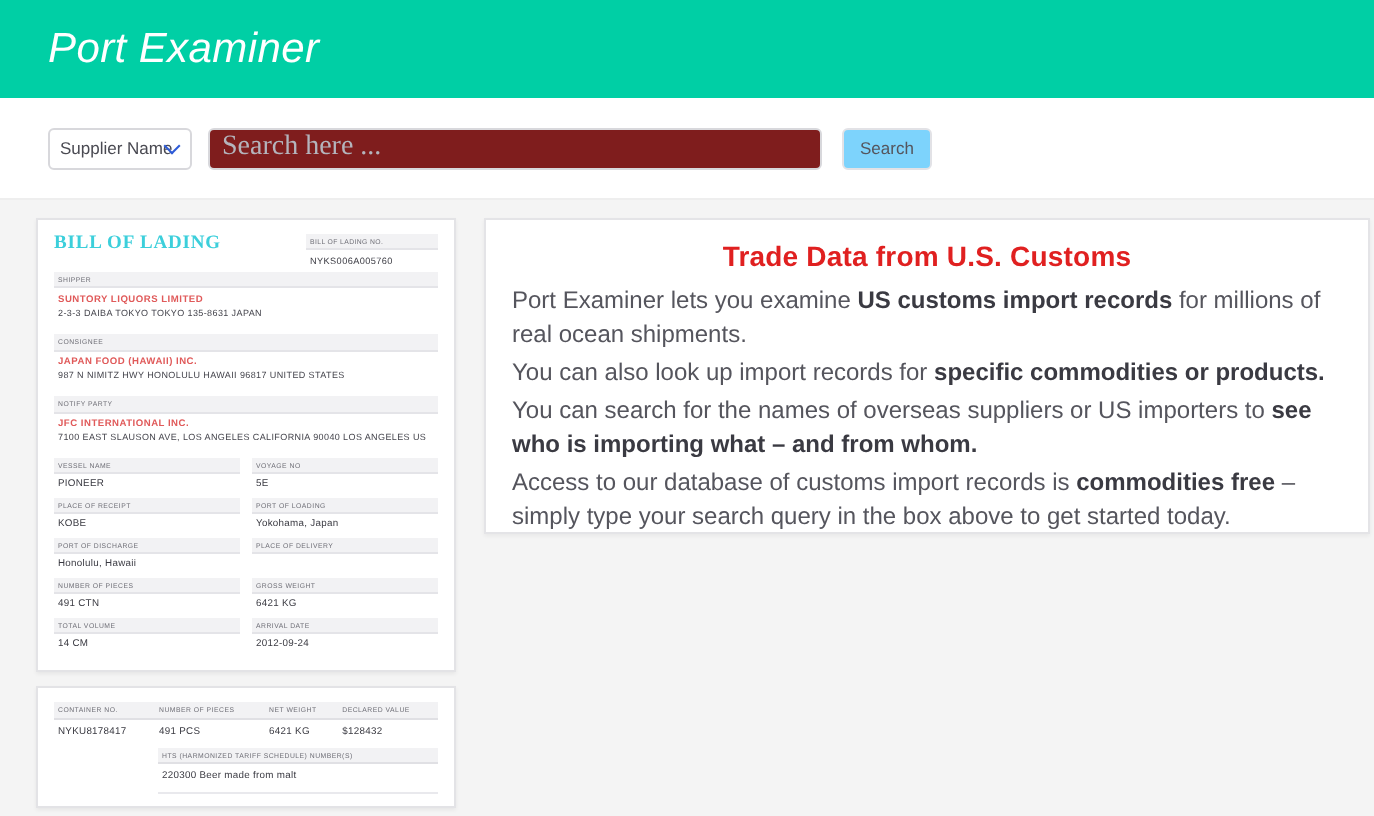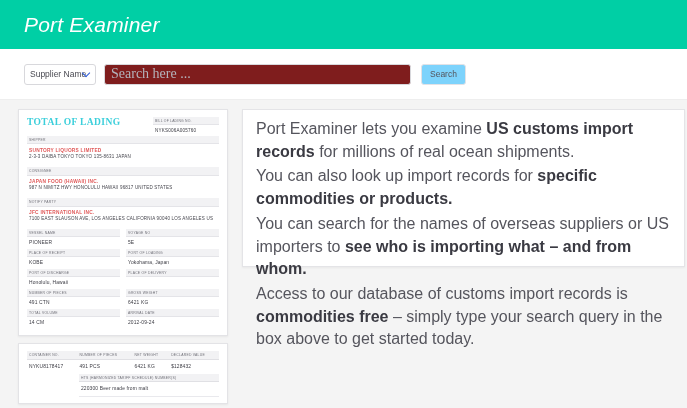--- a/index.html
+++ b/index.html
@@ -239,21 +239,21 @@
   }
   .info-title {
     color: #e02020;
     font-size: 14px;
     font-weight: bold;
     text-align: center;
     margin: 2px 0 6px 0;
     letter-spacing: 0.1px;
   }
   .info-para {
-    font-size: 16px;
+    font-size: 12px;
     color: #55555d;
     line-height: 1.42;
     margin: 0 0 2px 0;
   }
   .info-para b { color: #3a3a42; font-weight: bold; }
 </style>
 </head>
 <body>
 
 <div class="site-header">
@@ -268,21 +268,21 @@
   <input class="search-input" type="text" placeholder="Search here ..." style="">
   <button class="search-button">Search</button>
 </div>
 
 <div class="page-body">
 
   <div class="doc-col">
 
     <div class="doc-card">
       <div class="bol-head">
-        <div class="doc-title">TOTAL OF LADING</div>
+        <div class="doc-title">BILL OF LADING</div>
         <div class="bol-num-block">
           <div class="bol-num-label">BILL OF LADING NO.</div>
           <div class="bol-num-value">NYKS006A005760</div>
         </div>
       </div>
 
       <div id="parties-container">
           <div class="party-block">
             <div class="field-label">SHIPPER</div>
             <div class="party-name">SUNTORY LIQUORS LIMITED</div>
@@ -364,20 +364,21 @@
       </table>
       <div class="cd-sub">
         <div class="cd-sub-label">HTS (HARMONIZED TARIFF SCHEDULE) NUMBER(S)</div>
         <div class="cd-sub-value">220300 Beer made from malt</div>
 
       </div>
     </div>
   </div>
 
   <div class="info-panel">
+    <div class="info-title">Trade Data from U.S. Customs</div>
     <div id="info-paras">
         <div class="info-para"><span>Port Examiner lets you examine </span><b>US customs import records</b><span> for millions of real ocean shipments.</span></div>
         <div class="info-para"><span>You can also look up import records for </span><b>specific commodities or products.</b></div>
         <div class="info-para"><span>You can search for the names of overseas suppliers or US importers to </span><b>see who is importing what – and from whom.</b></div>
         <div class="info-para"><span>Access to our database of customs import records is </span><b>commodities free</b><span> – simply type your search query in the box above to get started today.</span></div>
       </div>
   </div>
 
 </div>
 

